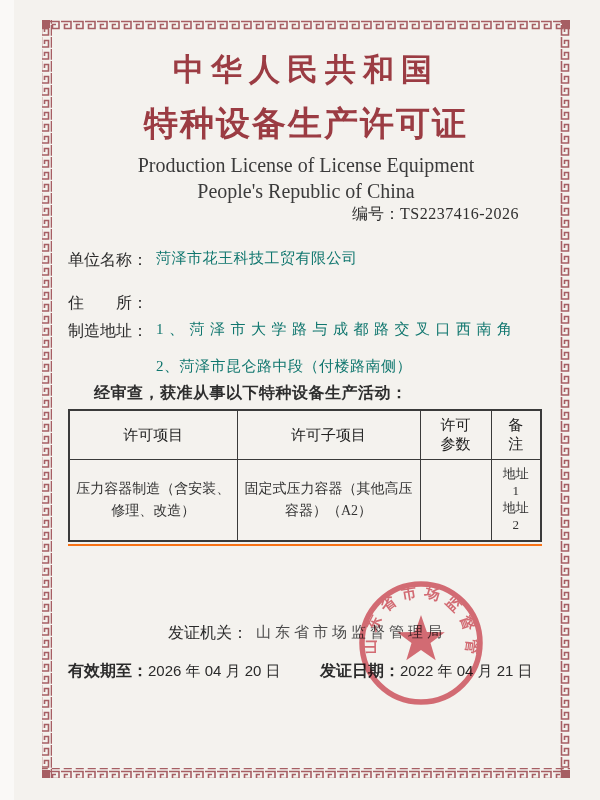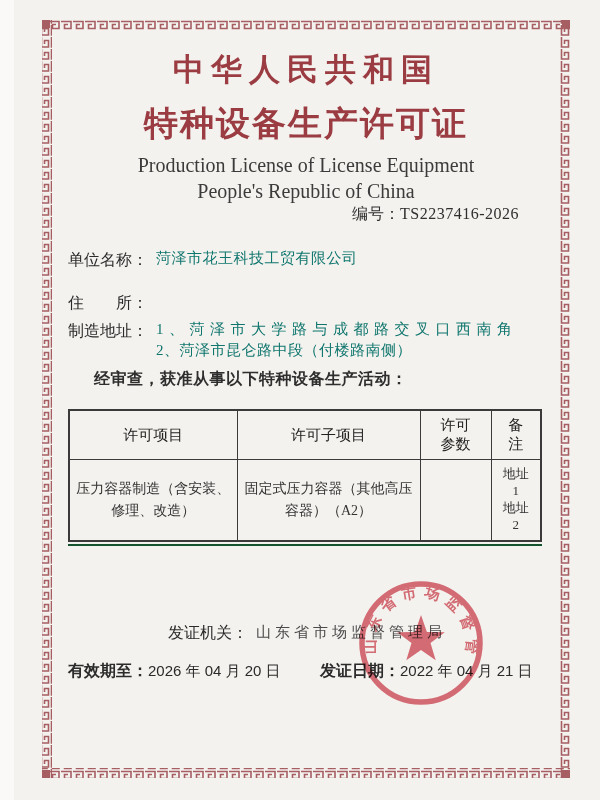--- a/index.html
+++ b/index.html
@@ -23,25 +23,25 @@
   .license-no{left:352px;top:204px;font-size:16px;color:#2f2f2f;}
   .license-no .val{letter-spacing:.5px;}
 
   .field-row{left:68px;width:478px;display:flex;align-items:flex-start;}
   .field-label{flex:0 0 88px;font-weight:normal;font-size:16px;color:#2b2b2b;white-space:nowrap;}
   .field-value{font-size:15px;color:#0f766e;letter-spacing:.5px;line-height:1.15;}
   .row-company{top:250px;}
   .row-residence{top:293px;}
   .row-manufacture{top:321px;}
   .mfg-line-1{letter-spacing:5.5px;white-space:nowrap;}
-  .mfg-line-2{margin-top:4px;letter-spacing:.5px;}
+  .mfg-line-2{margin-top:20px;letter-spacing:.5px;}
 
-  .approval{left:94px;top:369px;font-size:16px;font-weight:bold;color:#2e2e2e;letter-spacing:.5px;text-align:right;}
+  .approval{left:94px;top:383px;font-size:16px;font-weight:bold;color:#2e2e2e;letter-spacing:.5px;text-align:right;}
 
-  .table-wrap{left:68px;top:409px;width:474px;border-bottom:2px solid #14532d;padding-bottom:2px;font-family:Liberation Serif, serif;}
+  .table-wrap{left:68px;top:409px;width:474px;border-bottom:2px solid #f97316;padding-bottom:2px;font-family:Liberation Serif, serif;}
   table{border-collapse:collapse;width:100%;table-layout:fixed;border:2px solid #3a3a3a;}
   th,td{border:1.5px solid #3a3a3a;text-align:center;vertical-align:middle;white-space:pre-line;}
   th{height:44px;font-size:15px;font-weight:normal;color:#222;line-height:1.25;padding:2px;}
   td{height:76px;font-size:14px;color:#333;line-height:1.6;padding:2px 4px;}
   td.remarks-cell{font-size:13px;line-height:1.3;padding:2px 1px;}
 
   .row-authority{top:623px;justify-content:center;}
   .authority-value{letter-spacing:4px;font-size:15px;color:#4a4a4a;padding-top:1px;}
   .date-block{top:661px;font-size:16px;white-space:nowrap;}
   .valid-block{left:68px;}

